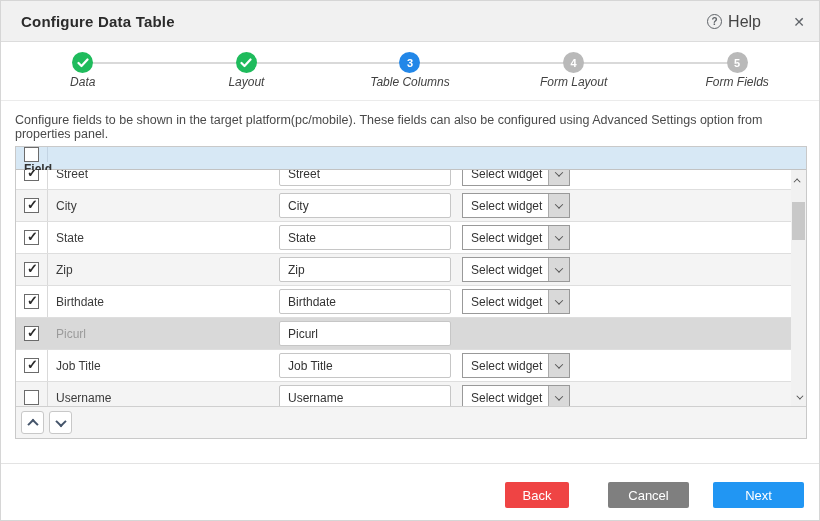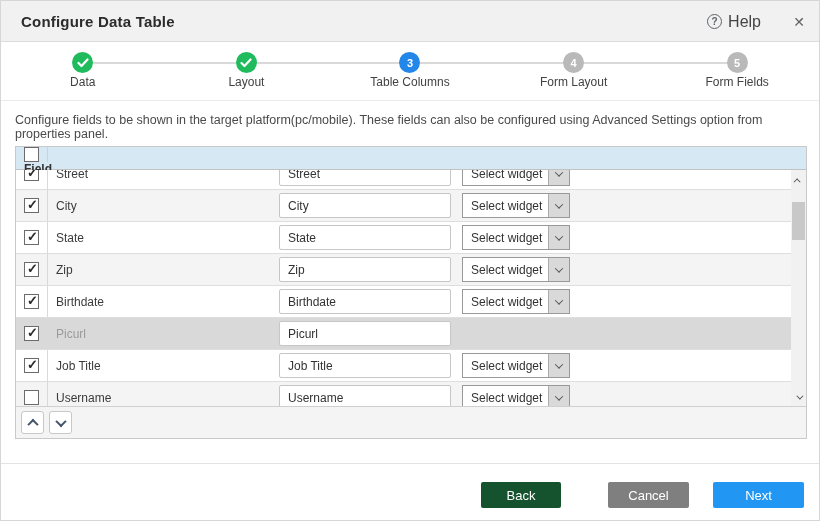--- a/index.html
+++ b/index.html
@@ -18,21 +18,21 @@
 
   
   .stepper { position:absolute; left:0; top:41px; width:100%; height:59px; background:#fff; border-bottom:1px solid #ebebeb; }
   .stepper-line { position:absolute; left:86px; right:86px; top:20px; height:2px; background:#d9d9d9; }
   .steps { position:absolute; left:0; top:0; width:100%; height:100%; display:flex; }
   .step { flex:1; display:flex; flex-direction:column; align-items:center; position:relative; }
   .step-circle { width:21px; height:21px; border-radius:50%; margin-top:10px; display:flex; align-items:center; justify-content:center; color:#fff; font-size:11px; font-weight:700; z-index:2; }
   .step-circle.complete { background:#1fbb5c; }
   .step-circle.active { background:#2287e8; }
   .step-circle.pending { background:#b9b9b9; }
-  .step-label { margin-top:2px; font-size:12px; color:#424242; }
+  .step-label { margin-top:2px; font-size:12px; color:#424242;font-style:italic; }
 
   
   .description { position:absolute; left:14px; top:112px; width:792px; font-size:12.5px; color:#4a4a4a; }
 
   
   .tablewrap { position:absolute; left:14px; top:145px; width:792px; height:293px; border:1px solid #c9c9c9; background:#fff; }
   .thead { position:absolute; left:0; top:0; width:100%; height:23px; background:#d7e8f5; border-bottom:1px solid #c2c2c2; display:flex; font-size:12px; font-weight:700; color:#333;flex-direction:column; }
   .th { display:flex; align-items:center; }
   .th-cb { width:32px; justify-content:center; border-right:1px solid #c3d4e3; }
   .th-field { width:226px; padding-left:8px; }
@@ -73,21 +73,21 @@
 
   
   .tfoot { position:absolute; left:0; bottom:0; width:100%; height:32px; background:#f4f4f4; border-top:1px solid #cfcfcf; display:flex; align-items:center; gap:5px; padding-left:5px; }
   .move-btn { width:23px; height:23px; background:#fff; border:1px solid #c8c8c8; border-radius:3px; display:flex; align-items:center; justify-content:center; cursor:pointer; }
   .chev-up-lg { width:8px; height:8px; border-left:2px solid #44546a; border-top:2px solid #44546a; transform:rotate(45deg) translate(1px,1px); }
   .chev-down-lg { width:8px; height:8px; border-right:2px solid #44546a; border-bottom:2px solid #44546a; transform:rotate(45deg) translate(-1px,-1px); }
 
   
   .footer-divider { position:absolute; left:0; top:462px; width:100%; height:1px; background:#e3e3e3; }
   .btn { position:absolute; top:481px; height:26px; border:none; border-radius:2px; color:#fff; font-size:13px; font-family:"Liberation Sans", sans-serif; cursor:pointer; }
-  .btn-back   { left:480px; width:80px; background:#14532d; }
+  .btn-back   { left:504px; width:64px; background:#ef4444; }
   .btn-cancel { left:607px; width:81px; background:#7f7f7f; }
   .btn-next   { left:712px; width:91px; background:#2196f3; }
 </style>
 </head>
 <body>
 
 <div class="dialog">
 
   <div class="titlebar">
     <div class="title">Configure Data Table</div>

